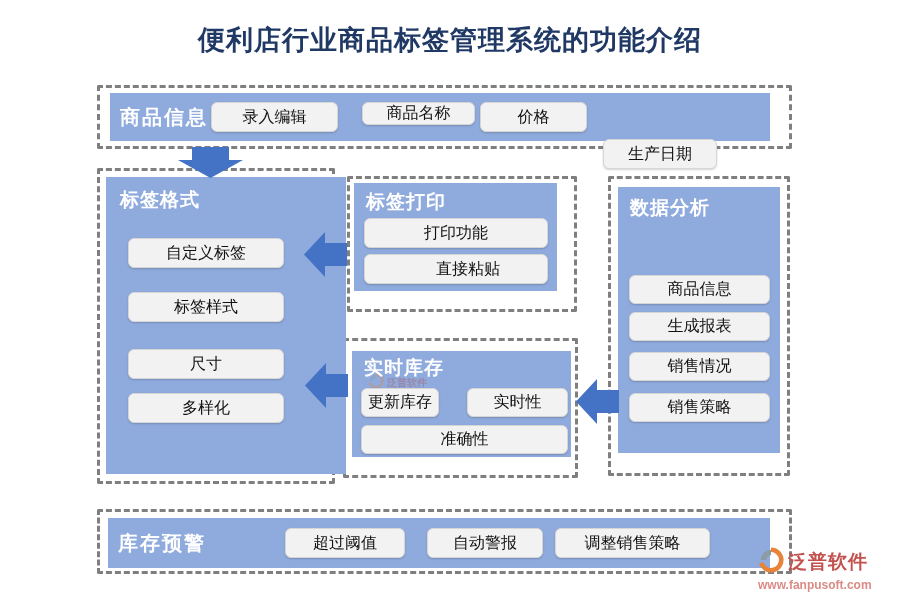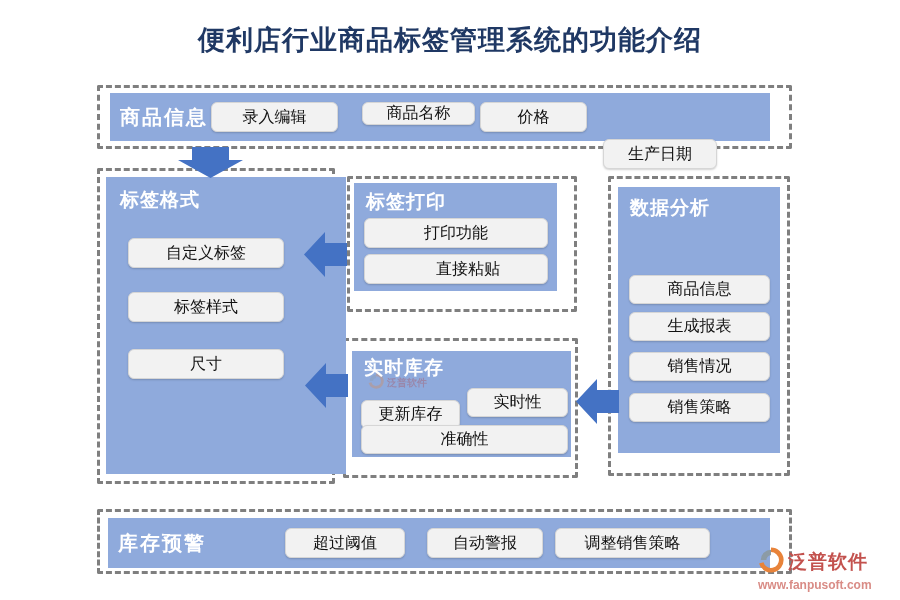--- a/index.html
+++ b/index.html
@@ -78,20 +78,21 @@
   <div class="chip" style="left:362px;top:102px;width:113px;height:23px;">商品名称</div>
   <div class="chip" style="left:480px;top:102px;width:107px;height:30px;">价格</div>
   <div class="chip" style="left:603px;top:102px;width:114px;height:30px;margin-top:37px;">生产日期</div>
 
   <div class="dashed-box" style="left:97px;top:168px;width:238px;height:316px;"></div>
   <div class="panel" style="left:106px;top:177px;width:240px;height:297px;">
     <div class="panel-title" style="left:14px;top:10px;">标签格式</div>
     <div class="chip" style="left:22px;top:61px;width:156px;height:30px;">自定义标签</div>
     <div class="chip" style="left:22px;top:115px;width:156px;height:30px;">标签样式</div>
     <div class="chip" style="left:22px;top:172px;width:156px;height:30px;">尺寸</div>
+    <div class="chip" style="left:22px;top:216px;width:156px;height:30px;">多样化</div>
   </div>
 
   <div class="dashed-box" style="left:347px;top:176px;width:230px;height:136px;"></div>
   <div class="panel" style="left:354px;top:183px;width:203px;height:108px;">
     <div class="panel-title" style="left:12px;top:6px;">标签打印</div>
     <div class="chip" style="left:10px;top:35px;width:184px;height:30px;">打印功能</div>
     <div class="chip" style="left:10px;top:71px;width:184px;height:30px;padding-left:24px;">直接粘贴</div>
   </div>
 
   <div class="dashed-box" style="left:343px;top:338px;width:235px;height:140px;"></div>
@@ -99,21 +100,21 @@
     <div class="ghost-mark">
       <span>
         <svg width="16" height="16" viewBox="0 0 28 28">
           <path d="M14 3 A11 11 0 0 0 3 14 L9 14 A5 5 0 0 1 14 9 Z" fill="#8C9BA5"></path>
           <path d="M14 3 A11 11 0 1 1 3.5 17" stroke="#E8833A" stroke-width="5" fill="none"></path>
         </svg>
       </span>
       <span class="ghost-text">泛普软件</span>
     </div>
     <div class="panel-title above" style="left:12px;top:4px;position:absolute;">实时库存</div>
-    <div class="chip" style="left:9px;top:37px;width:99px;height:29px;margin-top:12px;">更新库存</div>
+    <div class="chip" style="left:9px;top:37px;width:78px;height:29px;">更新库存</div>
     <div class="chip" style="left:115px;top:37px;width:101px;height:29px;">实时性</div>
     <div class="chip" style="left:9px;top:74px;width:207px;height:29px;">准确性</div>
   </div>
 
   <div class="dashed-box" style="left:608px;top:176px;width:182px;height:300px;"></div>
   <div class="panel" style="left:618px;top:187px;width:162px;height:266px;">
     <div class="panel-title" style="left:12px;top:8px;">数据分析</div>
     <div class="chip" style="left:11px;top:88px;width:141px;height:29px;">商品信息</div>
     <div class="chip" style="left:11px;top:125px;width:141px;height:29px;">生成报表</div>
     <div class="chip" style="left:11px;top:165px;width:141px;height:29px;">销售情况</div>

